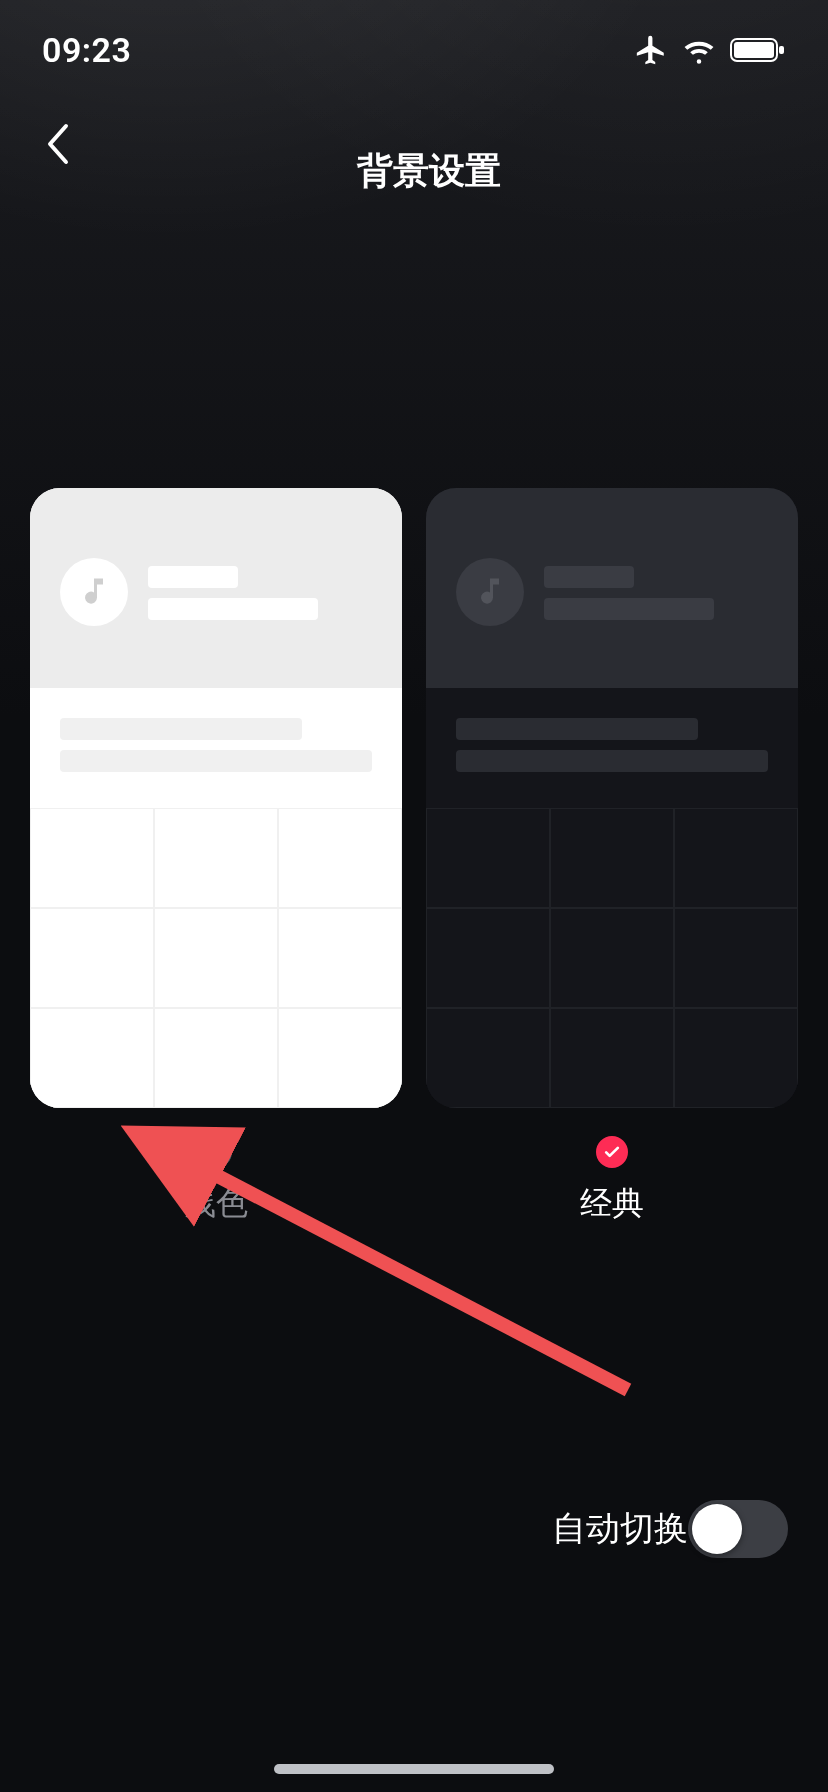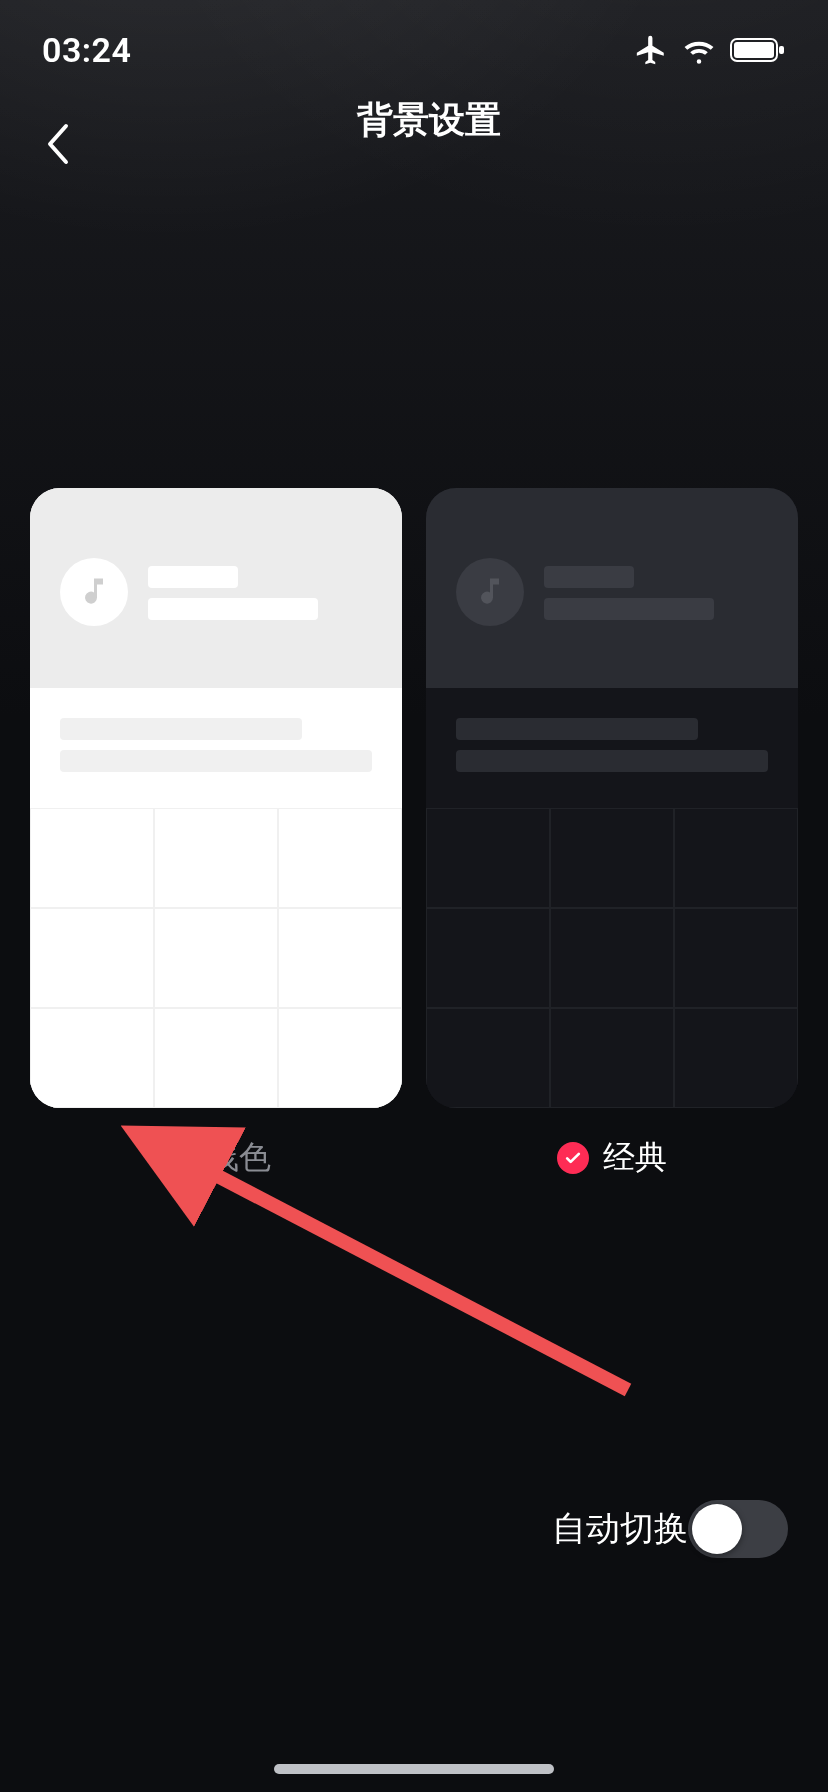--- a/index.html
+++ b/index.html
@@ -23,21 +23,21 @@
     padding: 0 42px;
   }
   .status-left { font-size: 34px; font-weight: 600; letter-spacing: 0.5px; }
   .status-right { display: flex; align-items: center; gap: 14px; }
   .status-right svg { display: block; }
 
   
   .nav {
     position: absolute; top: 96px; left: 0; right: 0;
     height: 100px;
-    display: flex; align-items: flex-start; justify-content: center; padding-left: 30px;
+    display: flex; align-items: flex-end; justify-content: center; padding-left: 30px;
   }
   .nav-back {
     position: absolute; left: 28px; top: 50%; transform: translateY(-50%);
     width: 60px; height: 60px; display: flex; align-items: center; justify-content: center;
     cursor: pointer;
   }
   .nav-title { font-size: 36px; font-weight: 600; }
 
   
   .options {
@@ -86,21 +86,21 @@
   .preview-dark .pv-header .line2 { position: absolute; left: 118px; top: 110px; width: 170px; height: 22px; background: #3a3c43; border-radius: 4px; }
   .preview-dark .pv-body { background: #14151a; height: calc(100% - 200px); position: relative; }
   .preview-dark .pv-body .bline1 { position: absolute; left: 30px; right: 100px; top: 30px; height: 22px; background: #2a2c32; border-radius: 4px; }
   .preview-dark .pv-body .bline2 { position: absolute; left: 30px; right: 30px;  top: 62px; height: 22px; background: #2a2c32; border-radius: 4px; }
   .preview-dark .pv-grid { position: absolute; left: 0; right: 0; top: 120px; bottom: 0; display: grid; grid-template-columns: repeat(3,1fr); grid-auto-rows: 1fr; }
   .preview-dark .pv-grid div { border: 1px solid #202227; }
 
   .option-label {
     margin-top: 28px;
     display: flex; align-items: center; gap: 14px;
-    font-size: 32px; font-weight: 500;
+    font-size: 32px; font-weight: 500; flex-direction: column;
   }
   .radio {
     width: 32px; height: 32px; border-radius: 50%;
     border: 3px solid #5a5c63;
     display: flex; align-items: center; justify-content: center;
     background: transparent;
   }
   .radio.checked { background: #fe2c55; border-color: #fe2c55; }
   .label-muted { color: #8a8c93; }
 
@@ -126,21 +126,21 @@
   
   .home-ind {
     position: absolute; bottom: 18px; left: 50%; transform: translateX(-50%);
     width: 280px; height: 10px; border-radius: 6px; background: #bfc1c6;
   }
 </style>
 </head>
 <body>
 
 <div class="status-bar">
-  <div class="status-left">03:24</div>
+  <div class="status-left">09:23</div>
   <div class="status-right">
     <span>
       <svg width="34" height="34" viewBox="0 0 24 24" fill="#fff">
           <path d="M21 16v-2l-8-5V3.5a1.5 1.5 0 0 0-3 0V9l-8 5v2l8-2.5V19l-2 1.5V22l3.5-1 3.5 1v-1.5L13 19v-5.5l8 2.5z"></path>
         </svg>
     </span>
     <span>
       <svg width="34" height="34" viewBox="0 0 24 24" fill="#fff">
           <path d="M12 18.5a1.6 1.6 0 1 0 0 3.2 1.6 1.6 0 0 0 0-3.2zm-4.3-3.1a7 7 0 0 1 8.6 0l1.9-1.9a9.7 9.7 0 0 0-12.4 0l1.9 1.9zM1.8 9.9l1.9 1.9a13.4 13.4 0 0 1 16.6 0l1.9-1.9a16 16 0 0 0-20.4 0z"></path>
         </svg>

